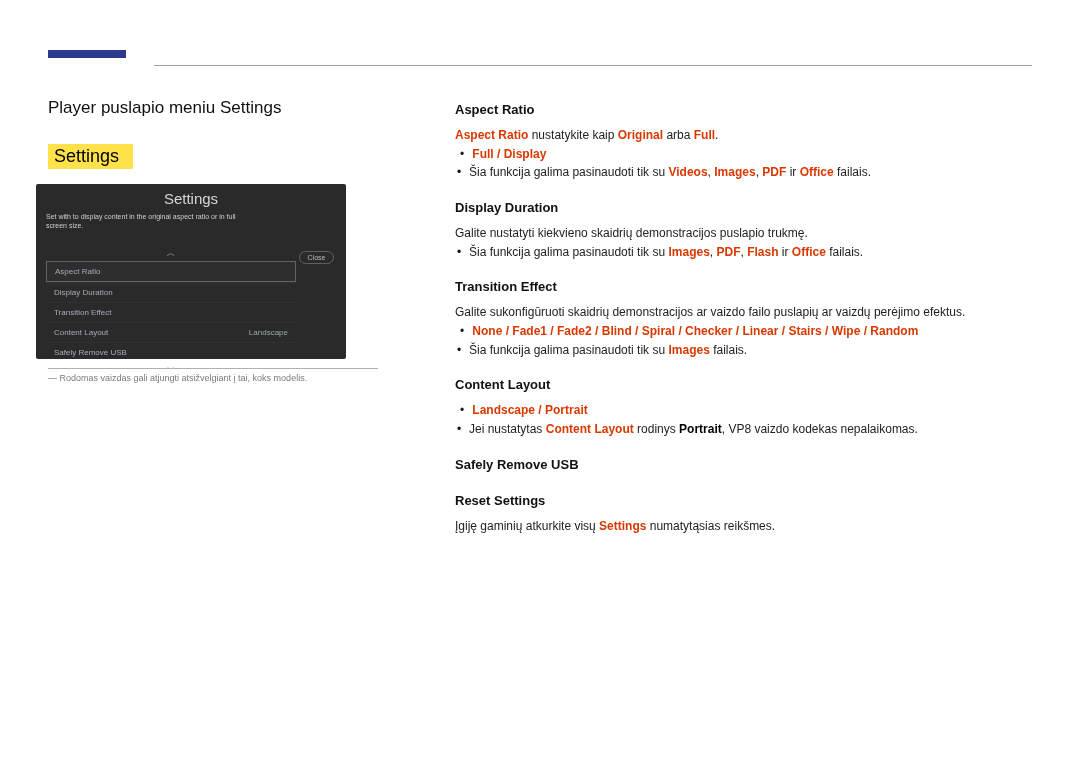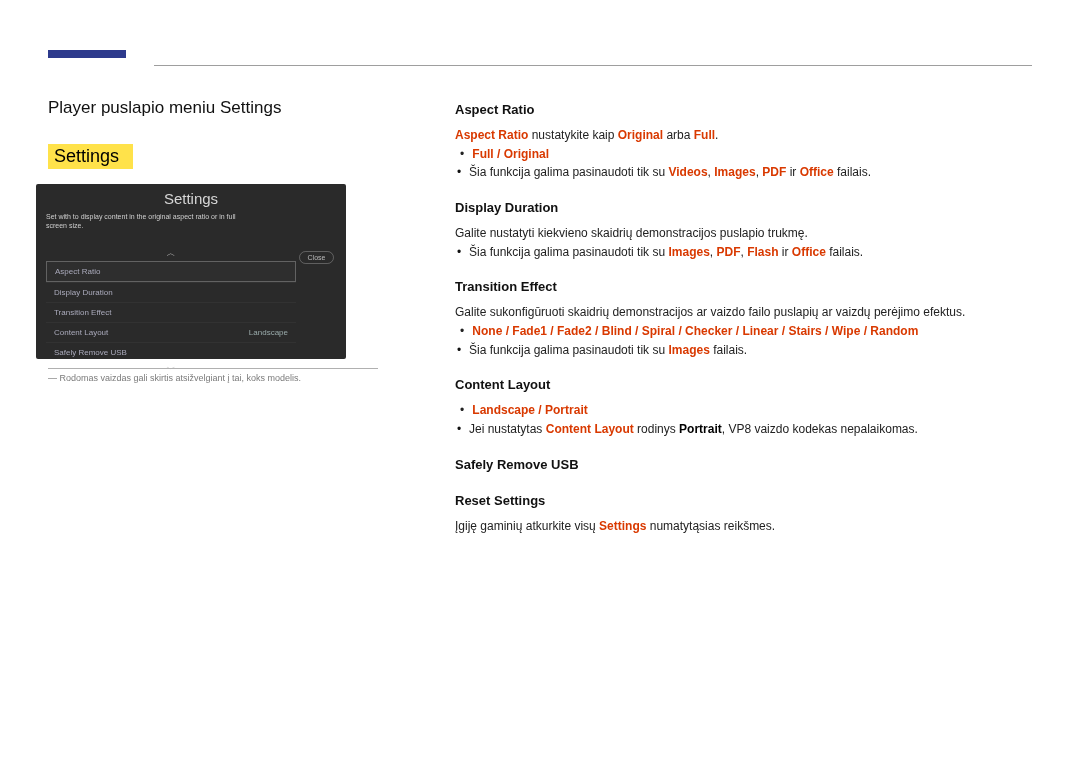--- a/index.html
+++ b/index.html
@@ -179,32 +179,32 @@
     <div class="row">Transition Effect</div>
     <div class="row">
       <span>Content Layout</span>
       <span class="val">Landscape</span>
     </div>
     <div class="row">Safely Remove USB</div>
     <div class="chev">﹀</div>
   </div>
 </div>
 
-<div class="footnote">Rodomas vaizdas gali skirtis atsižvelgiant į tai, koks modelis.</div>
+<div class="footnote">Rodomas vaizdas gali atjungti atsižvelgiant į tai, koks modelis.</div>
 
 <div class="rightcol">
 
   <div class="sec">
     <h3>Aspect Ratio</h3>
     <p>
       <span class="b-red">Aspect Ratio</span><span> nustatykite kaip </span><span class="b-red">Original</span><span> arba </span><span class="b-red">Full</span><span>.</span>
     </p>
     <p>
       <span class="dash-icon">•</span>
-      <span class="b-red">Full / Original</span>
+      <span class="b-red">Full / Display</span>
     </p>
     <p class="bullet">
       <span>Šia funkcija galima pasinaudoti tik su </span><span class="b-red">Videos</span><span>, </span><span class="b-red">Images</span><span>, </span><span class="b-red">PDF</span><span> ir </span><span class="b-red">Office</span><span> failais.</span>
     </p>
   </div>
 
   <div class="sec">
     <h3>Display Duration</h3>
     <p>Galite nustatyti kiekvieno skaidrių demonstracijos puslapio trukmę.</p>
     <p class="bullet">

